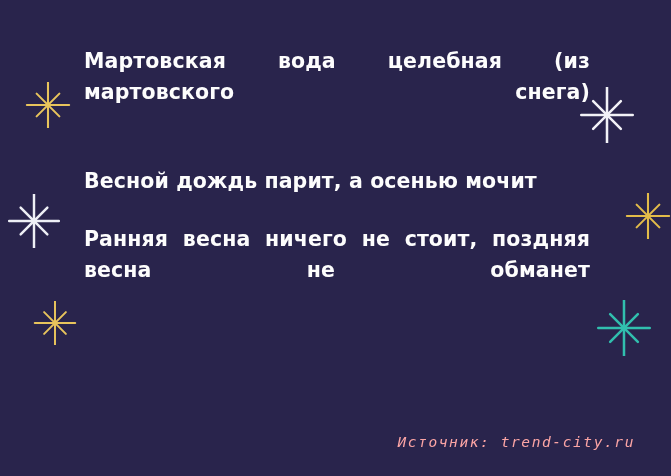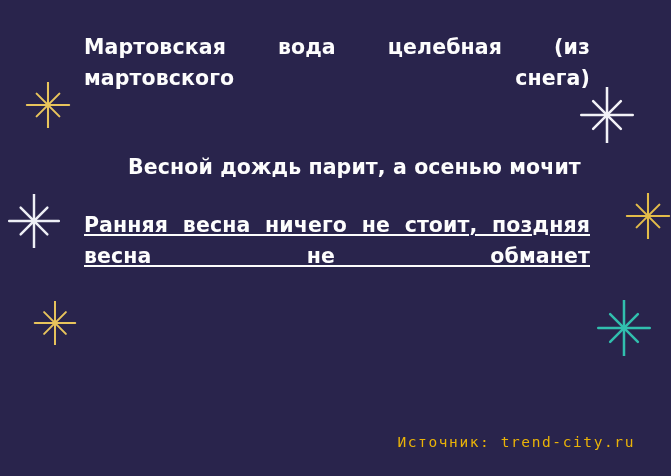--- a/index.html
+++ b/index.html
@@ -15,21 +15,21 @@
     width: 671px;
     height: 476px;
     overflow: hidden;
     background: #29244c;
   }
 
   
   #sayings {
     position: absolute;
     left: 84px;
-    top: 32px;
+    top: 46px;
     width: 506px;
   }
   .saying {
     color: #fdfdfd;
     font-family: "DejaVu Sans", sans-serif;
     font-weight: bold;
     font-size: 20.5px;
     line-height: 31px;
     text-align: justify;
     text-justify: inter-word;
@@ -122,19 +122,19 @@
           <line x1="2.2399999999999984" y1="28" x2="53.760000000000005" y2="28" stroke="#31bfae" stroke-width="2.52" stroke-linecap="round"></line>
           <line x1="14.140840000000003" y1="14.140840000000003" x2="41.859159999999996" y2="41.859159999999996" stroke="#31bfae" stroke-width="2.52" stroke-linecap="round"></line>
           <line x1="41.859159999999996" y1="14.140840000000003" x2="14.140840000000003" y2="41.859159999999996" stroke="#31bfae" stroke-width="2.52" stroke-linecap="round"></line>
           <circle cx="28" cy="28" r="2.8979999999999997" fill="#31bfae"></circle>
         </svg>
       </div>
     </div>
 
   <div id="sayings">
       <p class="saying" style="color: rgb(253, 253, 253);">Мартовская вода целебная (из мартовского снега)</p>
-      <p class="saying nowrap" style="color: rgb(253, 253, 253); margin-left: 44px;">Весной дождь парит, а осенью мочит</p>
-      <p class="saying" style="color: rgb(253, 253, 253); text-decoration: underline;">Ранняя весна ничего не стоит, поздняя весна не обманет</p>
+      <p class="saying nowrap" style="color: rgb(253, 253, 253);">Весной дождь парит, а осенью мочит</p>
+      <p class="saying" style="color: rgb(253, 253, 253);">Ранняя весна ничего не стоит, поздняя весна не обманет</p>
     </div>
 
-  <div id="source" style="color: #eab308;">Источник: trend-city.ru</div>
+  <div id="source" style="color: #fca5a5; font-style: italic;">Источник: trend-city.ru</div>
 
 </div>
 
 </body></html>

